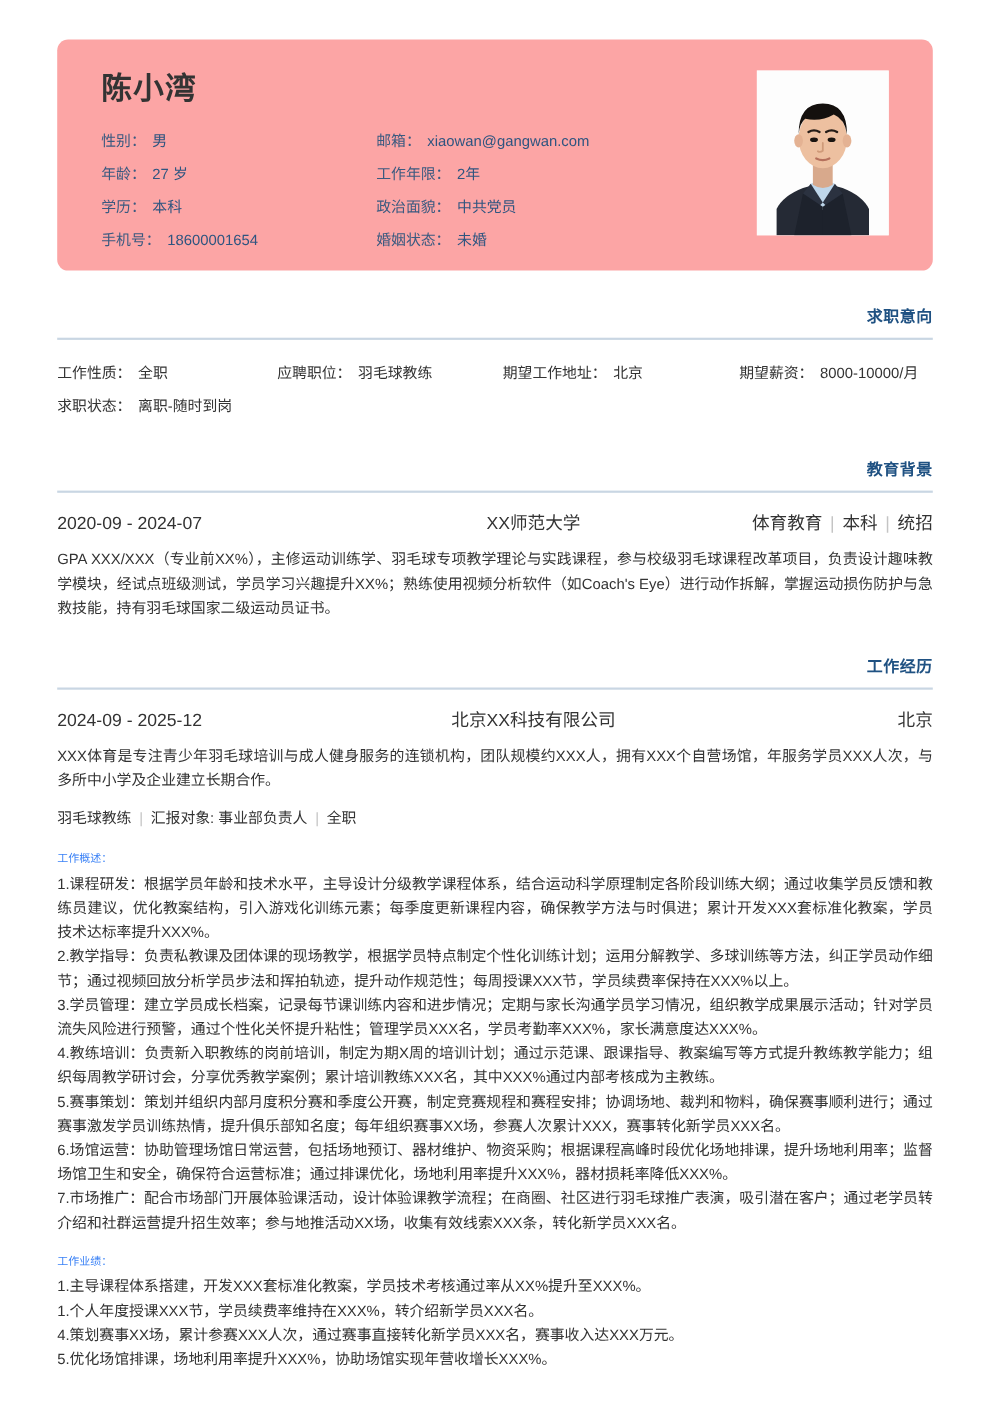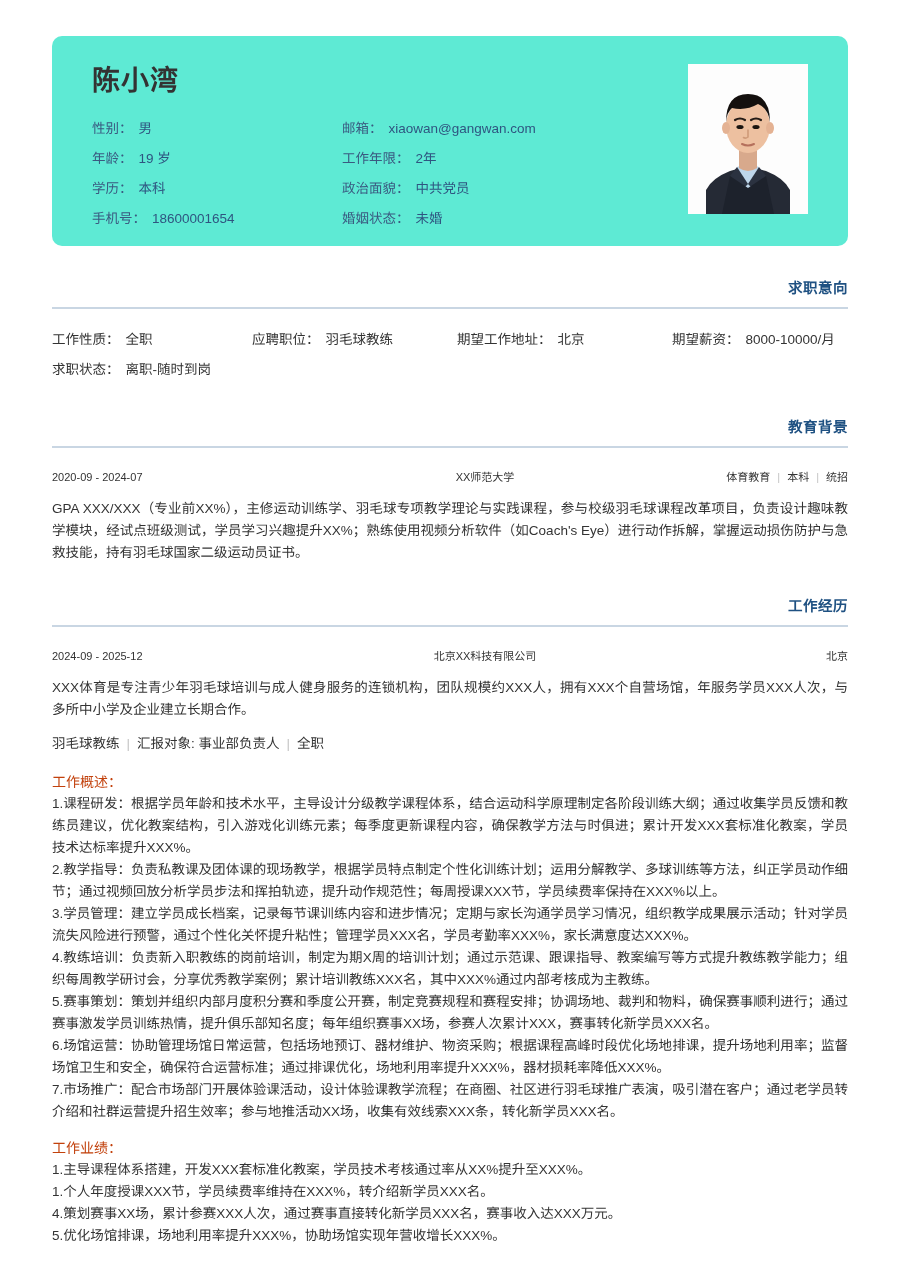--- a/index.html
+++ b/index.html
@@ -21,21 +21,21 @@
     width: 900px;
     height: 1275px;
     position: relative;
     padding: 0 52px;
     overflow: hidden;
   }
 
   
   .header-card {
     margin-top: 36px;
-    background: #5eead4;
+    background: #fca5a5;
     border-radius: 10px;
     height: 210px;
     position: relative;
     padding: 28px 40px 0 40px;
   }
 
   .name {
     font-size: 28px;
     font-weight: bold;
     color: #333333;
@@ -102,21 +102,21 @@
   .intent-cell.c1 { width: 200px; }
   .intent-cell.c2 { width: 205px; font-family: Liberation Serif, serif; }
   .intent-cell.c3 { width: 215px; }
   .intent-cell.c4 { width: auto; }
   .intent-cell .v { margin-left: 6px; }
 
   
   .entry-head {
     display: flex;
     align-items: baseline;
-    font-size: 11px;
+    font-size: 16px;
     color: #333333;
     line-height: 26px;
     margin-bottom: 8px;
   }
   .eh-left  { flex: 0 0 320px; text-align: left; }
   .eh-mid   { flex: 1 1 auto;  text-align: center; font-weight: normal; }
   .eh-right { flex: 0 0 250px; text-align: right; }
 
   .meta-sep {
     color: #c4c4c4;
@@ -139,22 +139,22 @@
     color: #333333;
     line-height: 26px;
     margin-top: 10px;
     margin-bottom: 4px;
   }
 
   .list-block { margin: 0; }
   .list-block .para { margin-bottom: 0; }
 
   .sub-head {
-    font-size: 14px;
-    color: #c2410c;
+    font-size: 10px;
+    color: #3b82f6;
     line-height: 22px;
     margin-top: 14px;
   }
 </style>
 </head>
 <body>
 
 <div class="page">
 
   <div class="header-card">
@@ -162,21 +162,21 @@
     <div class="name">陈小湾</div>
 
     <div class="info-grid">
       <div class="info-item">
         <span class="info-label">性别：</span><span class="info-value">男</span>
       </div>
       <div class="info-item">
         <span class="info-label">邮箱：</span><span class="info-value">xiaowan@gangwan.com</span>
       </div>
       <div class="info-item">
-        <span class="info-label">年龄：</span><span class="info-value">19 岁</span>
+        <span class="info-label">年龄：</span><span class="info-value">27 岁</span>
       </div>
       <div class="info-item">
         <span class="info-label">工作年限：</span><span class="info-value">2年</span>
       </div>
       <div class="info-item">
         <span class="info-label">学历：</span><span class="info-value">本科</span>
       </div>
       <div class="info-item">
         <span class="info-label">政治面貌：</span><span class="info-value">中共党员</span>
       </div>

